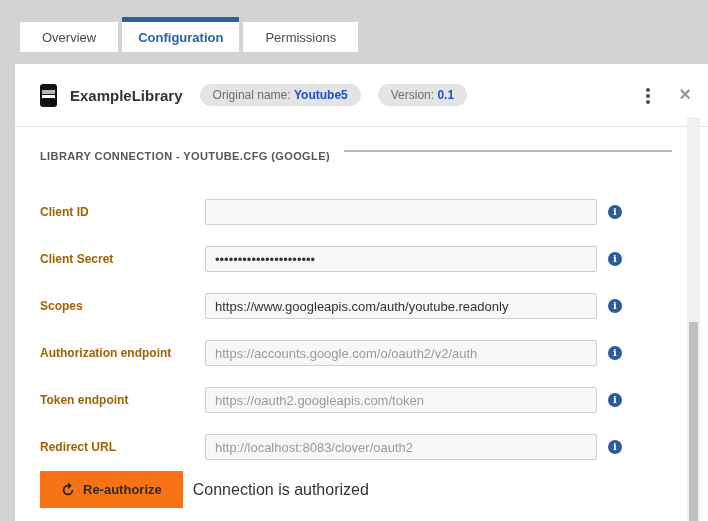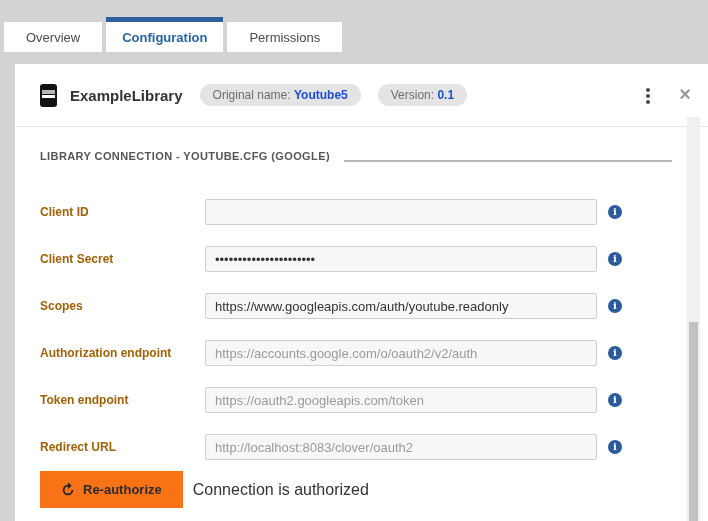--- a/index.html
+++ b/index.html
@@ -5,21 +5,21 @@
   * { box-sizing: border-box; margin: 0; padding: 0; }
   html,body { width:708px; height:521px; overflow:hidden; }
   body {
     font-family: "Liberation Sans", sans-serif;
     background:#d3d3d3;
     position:relative;
   }
 
   
   .tabbar {
-    position:absolute; left:4px; top:17px; height:35px;
+    position:absolute; left:20px; top:17px; height:35px;
     display:flex; align-items:flex-end; gap:4px; z-index:2;
   }
   .tab {
     background:#fff; height:30px; display:flex; align-items:center;
     padding:0 22px; font-size:13px; color:#4a4a4a; cursor:pointer;
   }
   .tab.active {
     height:35px; border-top:5px solid #2d5f9a; color:#2465a8;
     font-weight:bold; padding:0 16px;
   }
@@ -61,21 +61,21 @@
   .kebab-btn span { width:4px; height:4px; border-radius:50%; background:#4a4a4a; }
   .close-btn {
     position:absolute; right:13px; top:20px; width:20px; height:20px;
     color:#9b9b9b; font-size:20px; font-weight:bold; line-height:20px;
     text-align:center; cursor:pointer;
   }
 
   
   .section-row {
     position:absolute; left:25px; right:36px; top:86px;
-    display:flex; align-items:flex-end;
+    display:flex; align-items:flex-start;
   }
   .section-title {
     font-size:11px; font-weight:bold; color:#555; letter-spacing:.4px;
     white-space:nowrap;
   }
   .section-rule { flex:1; height:2px; background:#b9b9b9; margin-left:14px; }
 
   
   .form { position:absolute; left:25px; top:135px; }
   .field-row { display:flex; align-items:center; height:26px; margin-bottom:21px; }

